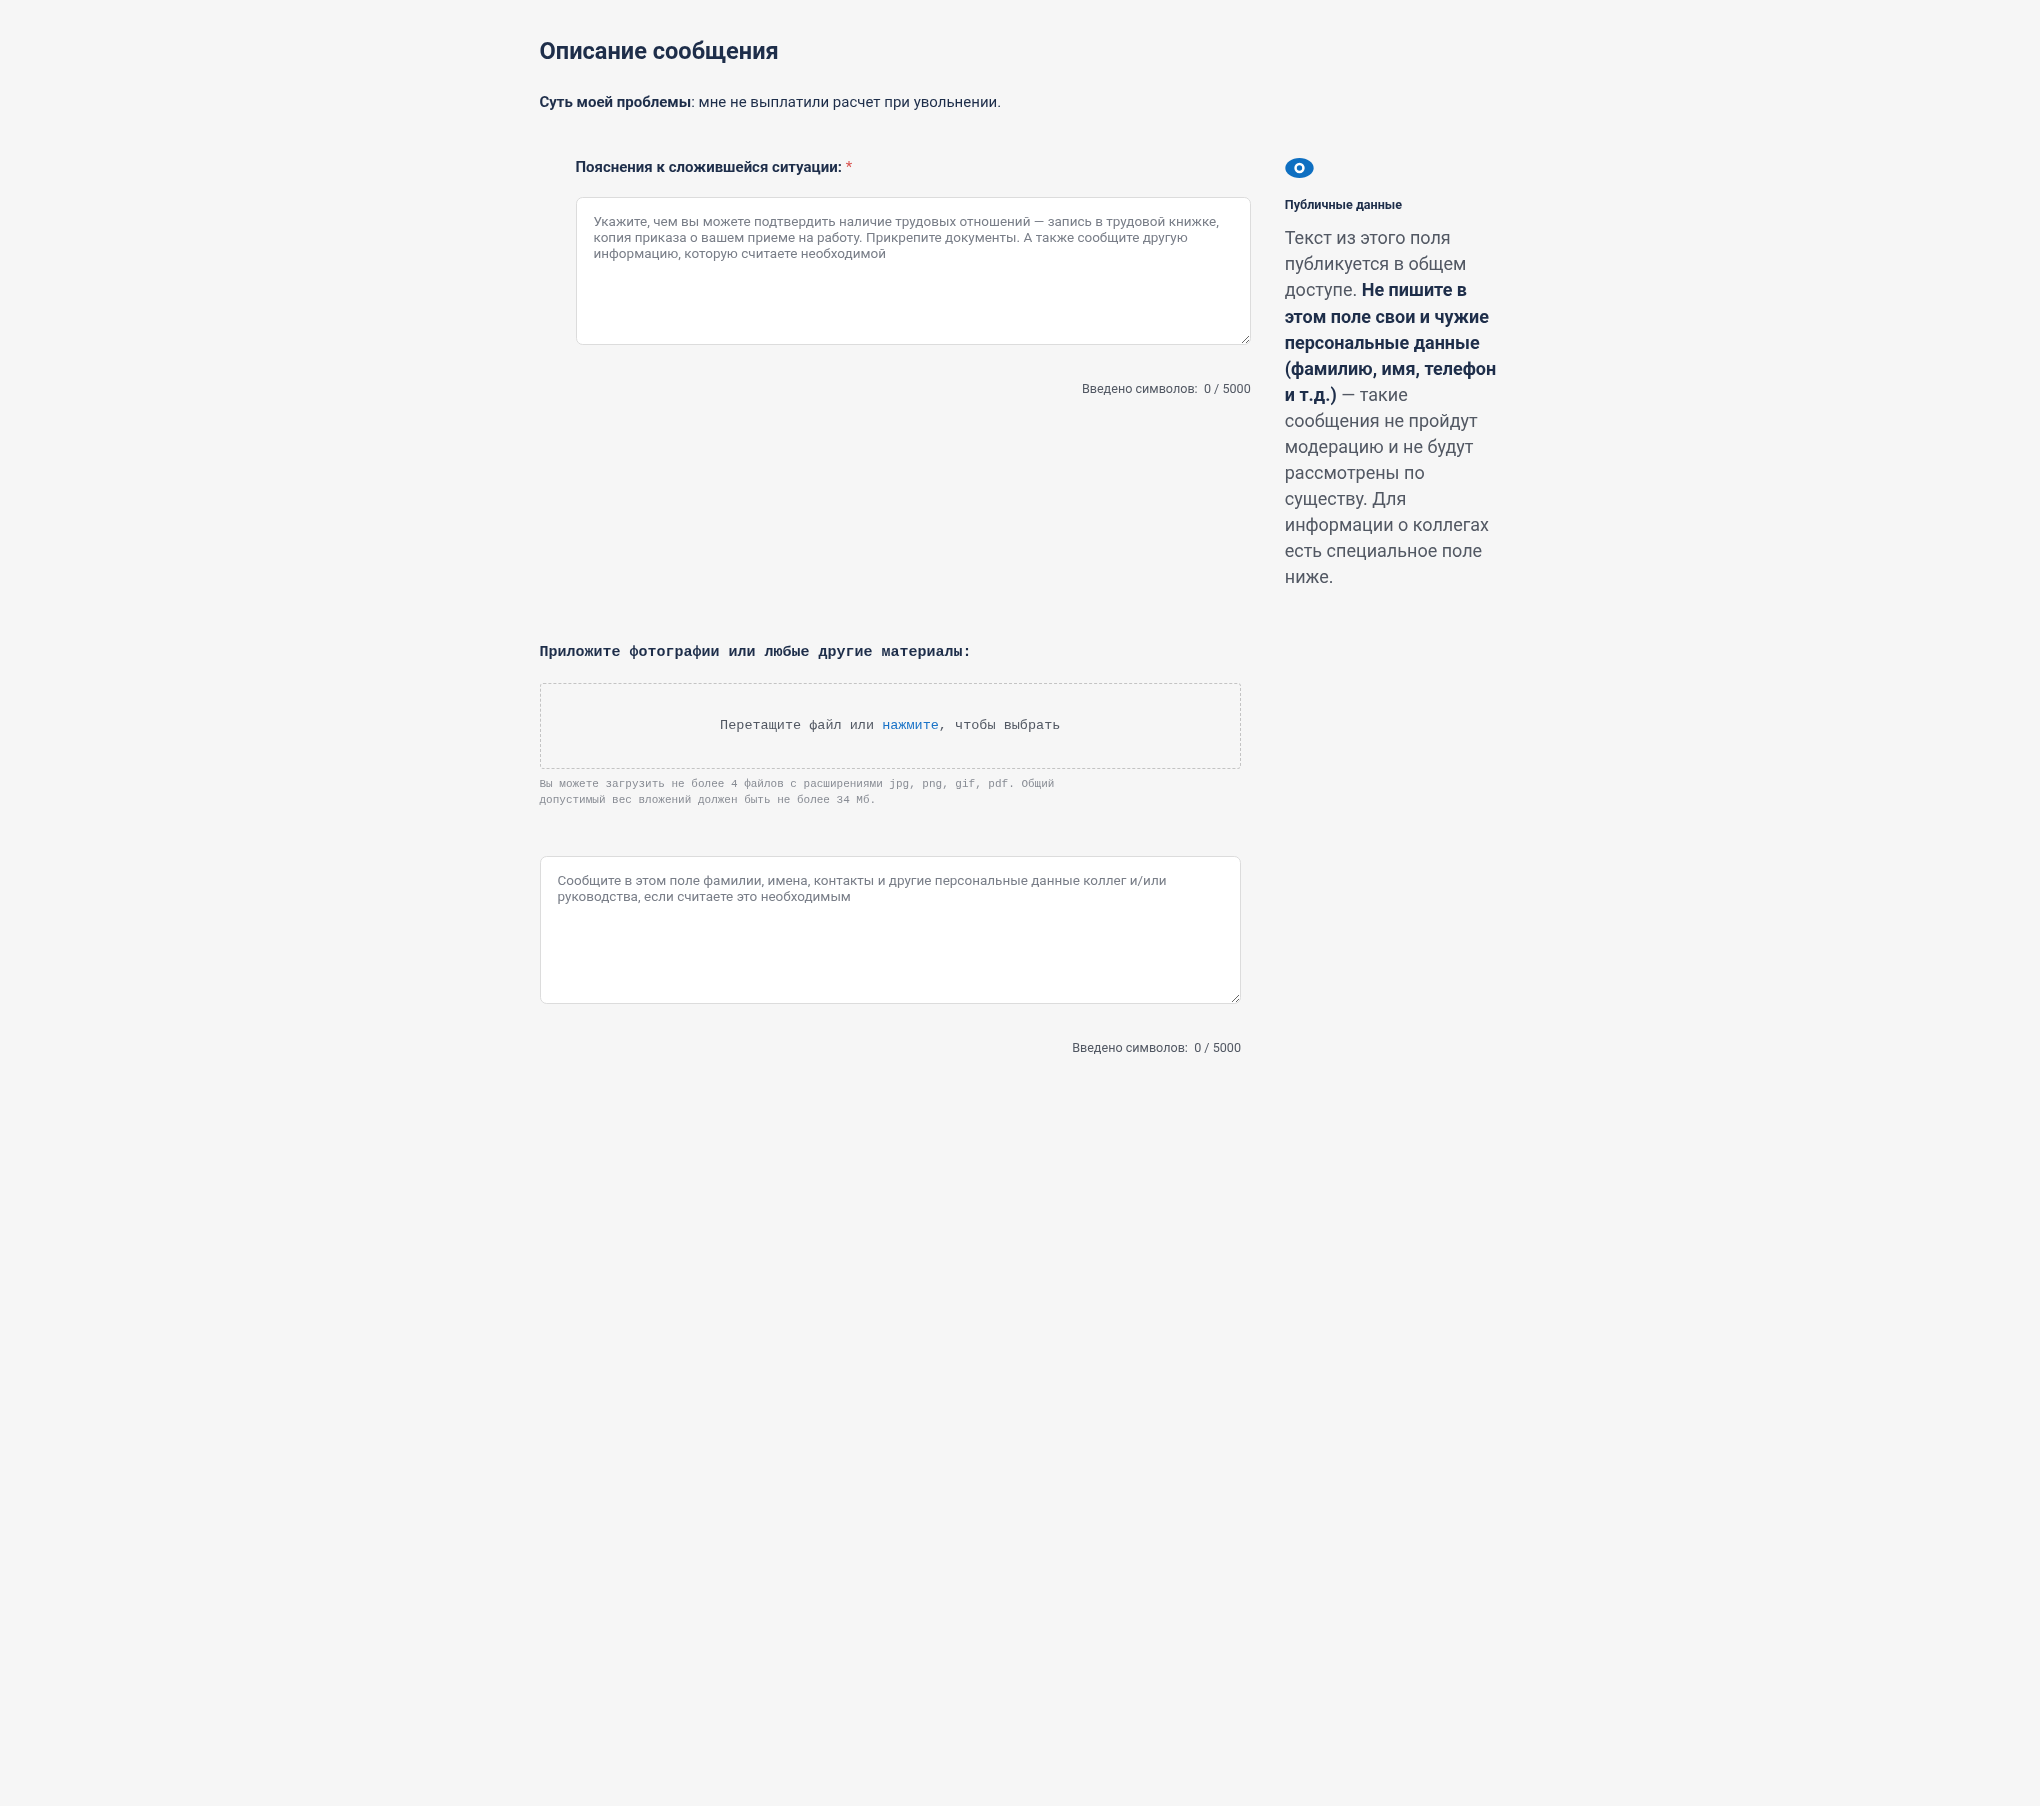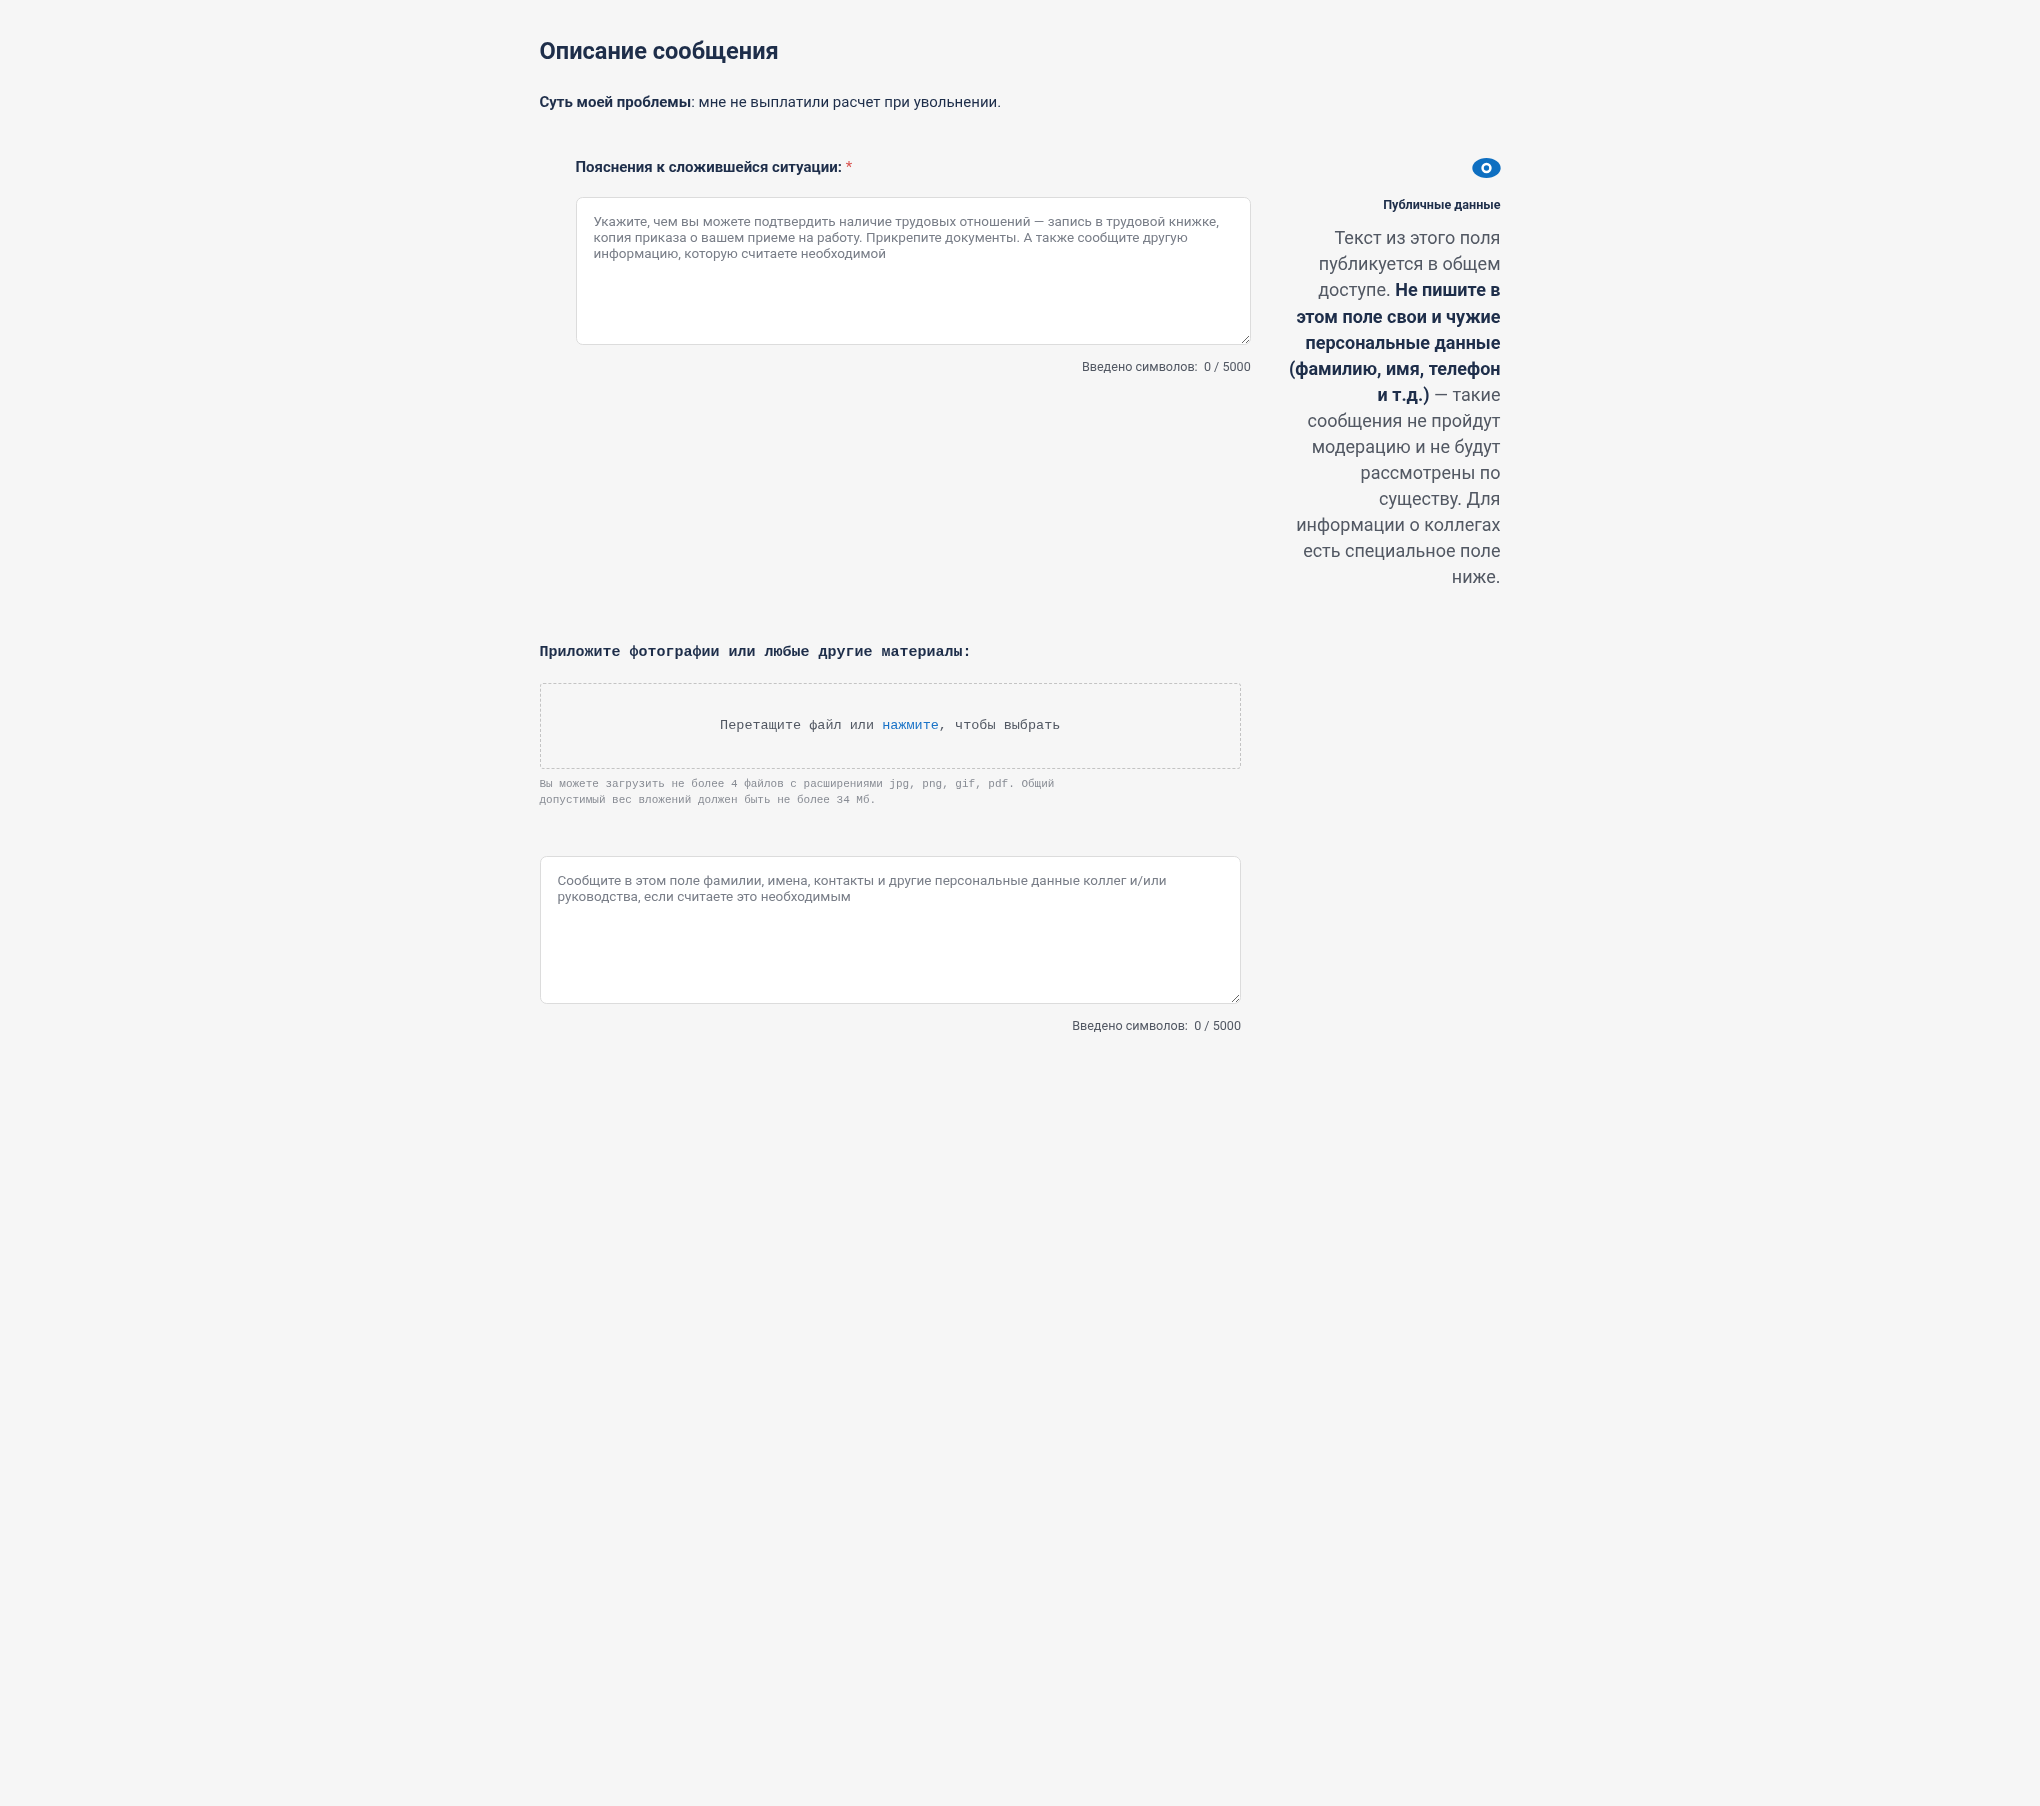--- a/index.html
+++ b/index.html
@@ -25,21 +25,21 @@
   }
   .problem-label { font-weight: 700; }
   .section-row {
     display: flex;
     gap: 34px;
     align-items: flex-start;
     margin-bottom: 51px;
     padding-left: 36px;
   }
   .main-col { flex: 0 0 73%; max-width: 73%; }
-  .aside-col { flex: 1; padding-top: 0; text-align: right; }
+  .aside-col { flex: 1; padding-top: 0; }
   .field-label {
     font-size: 15px;
     font-weight: 700;
     color: #1e2e4a;
     margin-bottom: 18.6px;
   }
   .field-label .req { color: #d9534f; font-weight: 400; }
   textarea {
     width: 100%;
     min-height: 148px;
@@ -50,21 +50,21 @@
     font-size: 13.5px;
     color: #333;
     background: #fff;
     resize: vertical;
   }
   textarea::placeholder { color: #797e88; }
   .counter {
     text-align: right;
     font-size: 12.6px;
     color: #525863;
-    margin-top: 8px;
+    margin-top: 30px;
   }
   .eye-icon {
     width: 29px;
     height: 20px;
     margin-bottom: 13.5px;
     margin-top: 1.7px;
   }
   .aside-title {
     font-weight: 700;
     font-size: 12.6px;

